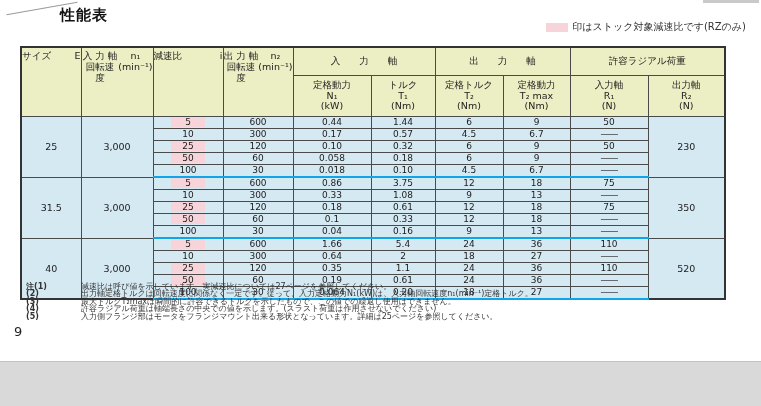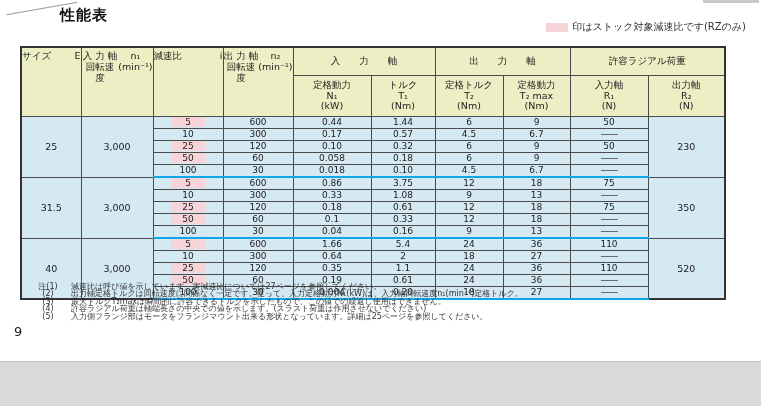--- a/index.html
+++ b/index.html
@@ -37,21 +37,21 @@
     border-top:none;border-bottom:none;color:#1c1c1c;
   }
   tbody td.c-r1{border-bottom:1px solid #4a4a4a;}
   tbody tr.group-end td{border-bottom:2px solid #0ea5e9;}
   td.merged{font-size:9.5px;}
   .pink{display:inline-block;min-width:34px;background:#f7d4da;line-height:10px;}
   .dash{display:inline-block;transform:scaleX(2.1);}
 
   .notes{position:absolute;left:26px;top:283px;font-size:8px;line-height:7.4px;color:#333;}
   .note-line{white-space:nowrap;}
-  .note-num{display:inline-block;width:44px;text-align:center;padding-right:1px;}
+  .note-num{display:inline-block;width:44px;text-align:left;padding-right:11px;font-weight:bold;}
   .page-number{position:absolute;left:14px;top:324px;font-size:13px;color:#222;}
 </style>
 </head>
 <body>
 
 <div class="artifact-diag"></div>
 <div class="artifact-topright"></div>
 <div class="bottom-band"></div>
 
 <div class="page-title">性能表</div>

